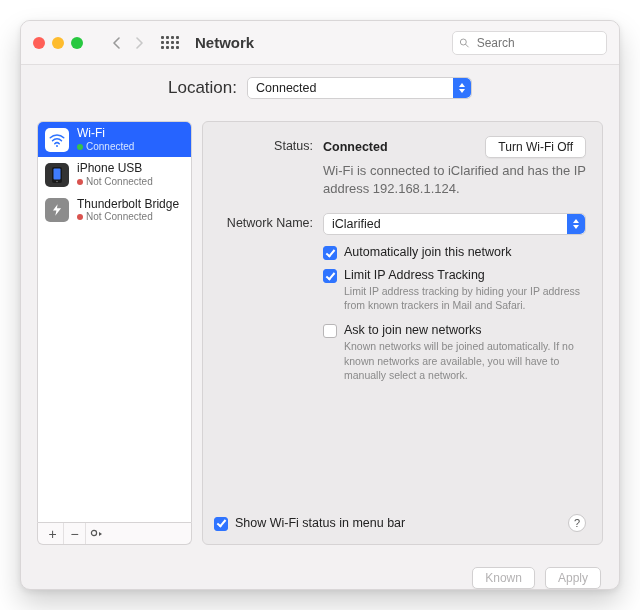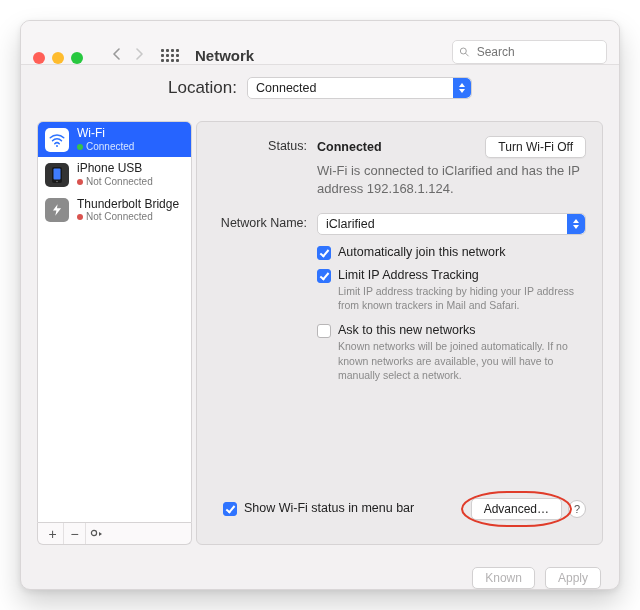--- a/index.html
+++ b/index.html
@@ -1,39 +1,39 @@
 <!DOCTYPE html>
 <html><head>
 <meta charset="utf-8">
 <style>
   * { box-sizing: border-box; }
   body { margin: 0; padding: 20px; background: #fff; font-family: -apple-system, "Helvetica Neue", Arial, sans-serif; font-size: 12.5px; color: #222; }
   .window { width: 600px; height: 570px; margin: 0 auto; background: #f3f1f2; border: 1px solid #d9d6d7; border-radius: 10px; box-shadow: 0 14px 28px rgba(0,0,0,0.18), 0 2px 6px rgba(0,0,0,0.08); overflow: hidden; display: flex; flex-direction: column; }
-  .titlebar { height: 44px; display: flex; align-items: flex-end; padding: 0 12px; border-bottom: 1px solid #e1dedf; background: #f7f5f6; gap: 10px; }
+  .titlebar { height: 44px; display: flex; align-items: center; padding: 0 12px; border-bottom: 1px solid #e1dedf; background: #f7f5f6; gap: 10px; }
   .traffic { display: flex; gap: 7px; margin-right: 6px;}
   .dot { width: 12px; height: 12px; border-radius: 50%; }
   .dot.red { background: #ff5f57; } .dot.yellow { background: #febc2e; } .dot.green { background: #28c840; }
   .navbtns { display:flex; gap:2px; margin-left:8px;}
   .chev { width:20px; height:20px; display:flex; align-items:center; justify-content:center; color:#9a9a9a; border-radius:4px;}
   .grid-icon { width:18px; height:18px; display:flex; flex-wrap:wrap; gap:2px; align-content:center; justify-content:center; margin-left:2px;}
   .grid-icon span { width:3px; height:3px; background:#555; border-radius:1px;}
   .title { font-size:15px; font-weight:600; color:#3a3a3a; margin-left:6px;}
   .spacer { flex:1; }
   .search { width:155px; height:24px; border:1px solid #dcdadb; border-radius:5px; background:#fff; display:flex; align-items:center; padding:0 6px; color:#9b9b9b; gap:5px;}
   .search input { border:none; outline:none; width:100%; font-size:12px; background:transparent; color:#555;}
   .mag { width:12px; height:12px; }
   .locrow { display:flex; align-items:center; justify-content:center; padding:12px 0 10px; gap:10px; }
   .loclabel { font-size:17px; color:#333;}
   .select { position:relative; width:225px; height:22px; background:#fff; border:1px solid #d2d0d1; border-radius:5px; display:flex; align-items:center; padding:0 22px 0 8px; font-size:12.5px; color:#222;}
   .select.small { width:225px;}
   .select .arrows { position:absolute; right:0; top:0; bottom:0; width:18px; background:#2f74ff; border-radius:0 5px 5px 0; display:flex; flex-direction:column; align-items:center; justify-content:center; gap:0px;}
   .select .arrows::before, .select .arrows::after { content:""; border-left:3px solid transparent; border-right:3px solid transparent;}
   .select .arrows::before { border-bottom:4px solid #fff; margin-bottom:1px;}
   .select .arrows::after { border-top:4px solid #fff; margin-top:1px;}
-  .body { flex:1; display:flex; padding:12px 16px 12px; gap:4px;}
+  .body { flex:1; display:flex; padding:12px 16px 12px; gap:10px;}
   .sidebar { width:155px; display:flex; flex-direction:column;}
   .list { flex:1; background:#fff; border:1px solid #d6d3d4; border-radius:6px 6px 0 0; overflow:hidden;}
   .li { display:flex; align-items:center; gap:8px; padding:5px 7px; border-bottom:0px solid #eee;}
   .li.selected { background:#2664ff; color:#fff;}
   .li .icon { width:24px; height:24px; border-radius:5px; display:flex; align-items:center; justify-content:center; flex-shrink:0;}
   .li.selected .icon { background:#fff; }
   .li .icon.wifi { background:#fff; }
   .li .icon.phone { background:#333;}
   .li .icon.tb { background:#8c8c8c;}
   .li .txt { display:flex; flex-direction:column; line-height:1.15;}
@@ -54,21 +54,21 @@
   .statusline { display:flex; align-items:center; gap:12px;}
   .btn { background:#fff; border:1px solid #d2d0d1; border-radius:5px; padding:3px 12px; font-size:12px; color:#222; box-shadow:0 1px 1px rgba(0,0,0,0.04);}
   .desc { font-size:13px; color:#6b6b6b; line-height:1.35; margin-top:2px;}
   .chk { display:flex; align-items:flex-start; gap:7px; margin:3px 0;}
   .chk .box { width:14px; height:14px; border:1px solid #b8b6b7; border-radius:3px; background:#fff; flex-shrink:0; margin-top:1px; position:relative;}
   .chk .box.checked { background:#2f74ff; border-color:#2f74ff;}
   .chk .box.checked::after { content:""; position:absolute; left:3.5px; top:0.5px; width:3px; height:7px; border:solid #fff; border-width:0 2px 2px 0; transform:rotate(40deg);}
   .chk .clab { font-size:12.5px; color:#222;}
   .chk .cdesc { font-size:10.5px; color:#8a8a8a; line-height:1.35; margin-top:2px; max-width:250px;}
   .footrow { margin-top:auto; display:flex; align-items:center; gap:10px; padding-top:8px;}
-  .footrow .chk { margin:16px;}
+  .footrow .chk { margin:1px;}
   .advanced-wrap { position:relative; margin-left:auto; display:flex; align-items:center; gap:6px;}
   .ring { position:absolute; inset:-7px -10px; border:2.5px solid #e03c2a; border-radius:50%/60%; pointer-events:none;}
   .helpq { width:18px; height:18px; border:1px solid #c9c7c8; border-radius:50%; display:flex; align-items:center; justify-content:center; font-size:11px; color:#555; background:#fff;}
   .bottombar { display:flex; justify-content:flex-end; gap:10px; padding:10px 18px 0 0;}
   .bottombar .btn { color:#b5b3b4;}
   svg { display:block;}
 </style>
 </head>
 <body>
 
@@ -218,37 +218,33 @@
           <div class="chk">
             <div class="box checked"></div>
             <div>
               <div class="clab">Limit IP Address Tracking</div>
               <div class="cdesc">Limit IP address tracking by hiding your IP address from known trackers in Mail and Safari.</div>
             </div>
           </div>
           <div class="chk" style="margin-top:6px;">
             <div class="box"></div>
             <div>
-              <div class="clab">Ask to this new networks</div>
+              <div class="clab">Ask to join new networks</div>
               <div class="cdesc">Known networks will be joined automatically. If no known networks are available, you will have to manually select a network.</div>
             </div>
           </div>
         </div>
       </div>
 
       <div class="footrow">
         <div class="chk">
           <div class="box checked"></div>
           <div class="clab">Show Wi-Fi status in menu bar</div>
         </div>
         <div class="advanced-wrap">
-          <div style="position:relative;">
-            <button class="btn">Advanced…</button>
-            <div class="ring"></div>
-          </div>
           <div class="helpq">?</div>
         </div>
       </div>
     </div>
   </div>
 
   <div class="bottombar">
     <button class="btn">Known</button>
     <button class="btn">Apply</button>
   </div>

